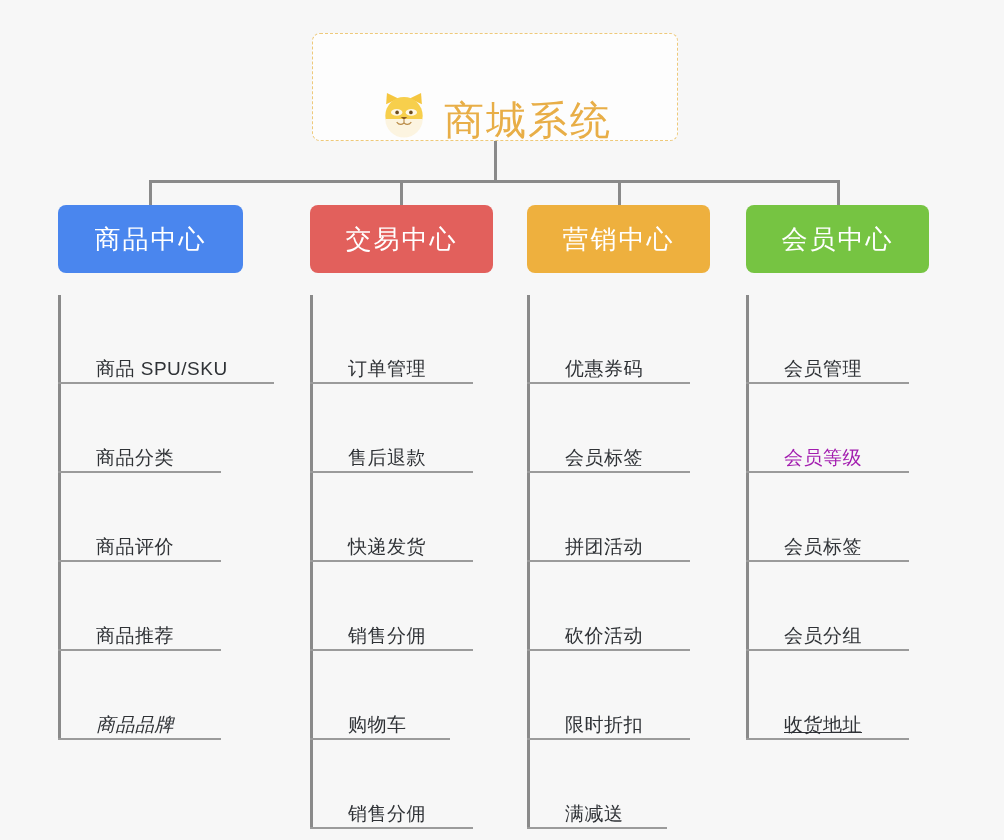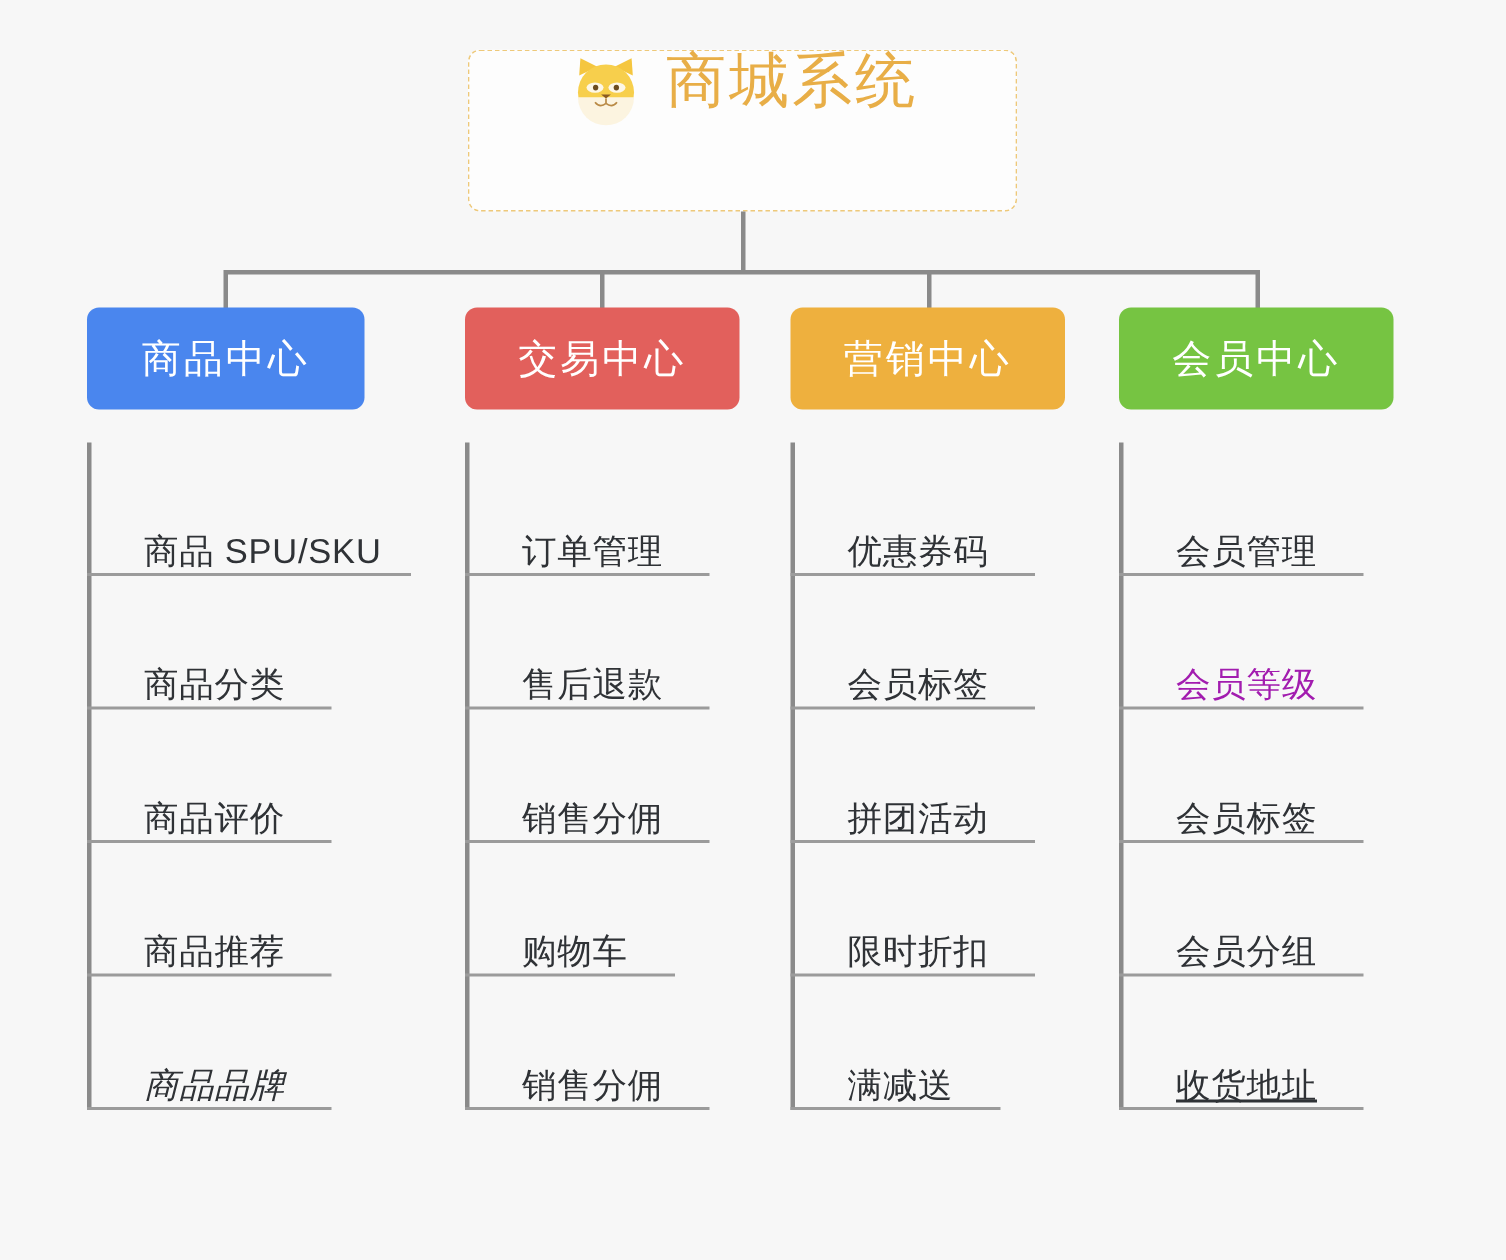--- a/index.html
+++ b/index.html
@@ -20,21 +20,21 @@
     position: absolute;
     left: 312px;
     top: 33px;
     width: 366px;
     height: 108px;
     box-sizing: border-box;
     background: #fdfdfd;
     border: 1px dashed #eec97a;
     border-radius: 8px;
     display: flex;
-    align-items: flex-start;
+    align-items: flex-end;
     justify-content: center;
     gap: 14px;
   }
   #root-node .root-title {
     font-size: 40px;
     color: #e8ae47;
     letter-spacing: 2px;
     line-height: 1;
     white-space: nowrap;
   }
@@ -81,21 +81,21 @@
   .leaf {
     position: relative;
     height: 89px;
     box-sizing: border-box;
     display: flex;
     align-items: flex-end;
     padding-left: 38px;
     padding-bottom: 4px;
   }
   .leaf-label {
-    font-size: 23px;
+    font-size: 19px;
     color: #2f3236;
     white-space: nowrap;
     line-height: 1.15;
     letter-spacing: 0.5px;
     text-align: right;
   }
   .leaf-underline {
     position: absolute;
     left: 0px;
     bottom: 0px;
@@ -178,20 +178,24 @@
     <div class="leaf-trunk" style="background: rgb(138, 138, 138);"></div>
     <div class="leaf">
       <span class="leaf-label" style="color: rgb(47, 50, 54);">订单管理</span>
       <span class="leaf-underline" style="width: 163px; background: rgb(155, 155, 155);"></span>
     </div>
     <div class="leaf">
       <span class="leaf-label" style="color: rgb(47, 50, 54);">售后退款</span>
       <span class="leaf-underline" style="width: 163px; background: rgb(155, 155, 155);"></span>
     </div>
     <div class="leaf">
+      <span class="leaf-label" style="color: rgb(47, 50, 54);">快递发货</span>
+      <span class="leaf-underline" style="width: 163px; background: rgb(155, 155, 155);"></span>
+    </div>
+    <div class="leaf">
       <span class="leaf-label" style="color: rgb(47, 50, 54);">销售分佣</span>
       <span class="leaf-underline" style="width: 163px; background: rgb(155, 155, 155);"></span>
     </div>
     <div class="leaf">
       <span class="leaf-label" style="color: rgb(47, 50, 54);">购物车</span>
       <span class="leaf-underline" style="width: 140px; background: rgb(155, 155, 155);"></span>
     </div>
     <div class="leaf">
       <span class="leaf-label" style="color: rgb(47, 50, 54);">销售分佣</span>
       <span class="leaf-underline" style="width: 163px; background: rgb(155, 155, 155);"></span>
@@ -211,20 +215,24 @@
     </div>
     <div class="leaf">
       <span class="leaf-label" style="color: rgb(47, 50, 54);">会员标签</span>
       <span class="leaf-underline" style="width: 163px; background: rgb(155, 155, 155);"></span>
     </div>
     <div class="leaf">
       <span class="leaf-label" style="color: rgb(47, 50, 54);">拼团活动</span>
       <span class="leaf-underline" style="width: 163px; background: rgb(155, 155, 155);"></span>
     </div>
     <div class="leaf">
+      <span class="leaf-label" style="color: rgb(47, 50, 54);">砍价活动</span>
+      <span class="leaf-underline" style="width: 163px; background: rgb(155, 155, 155);"></span>
+    </div>
+    <div class="leaf">
       <span class="leaf-label" style="color: rgb(47, 50, 54);">限时折扣</span>
       <span class="leaf-underline" style="width: 163px; background: rgb(155, 155, 155);"></span>
     </div>
     <div class="leaf">
       <span class="leaf-label" style="color: rgb(47, 50, 54);">满减送</span>
       <span class="leaf-underline" style="width: 140px; background: rgb(155, 155, 155);"></span>
     </div>
   </div>
 </div>
 

